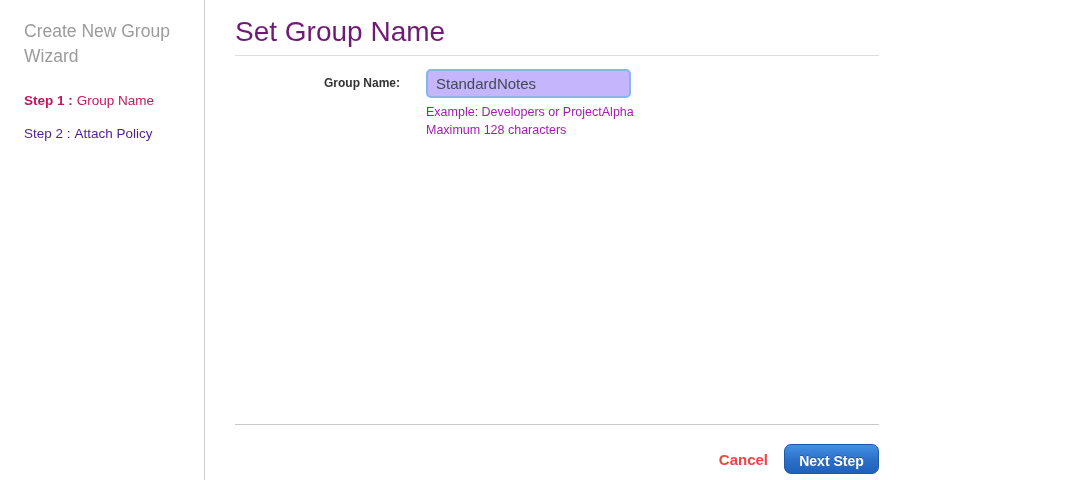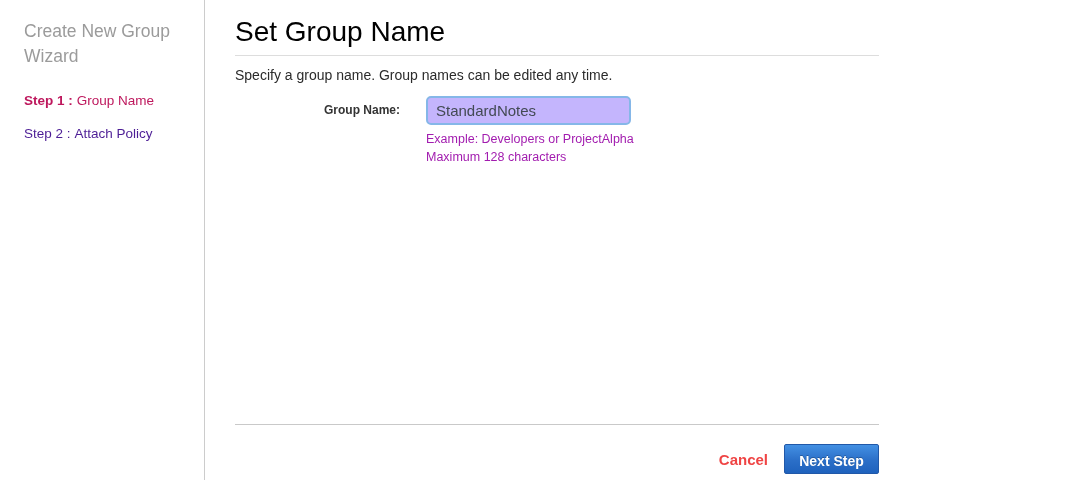--- a/index.html
+++ b/index.html
@@ -42,21 +42,21 @@
   
   .main {
     position: absolute; left: 206px; top: 0; right: 0; bottom: 0;
     padding: 0 13px 0 29px;
   }
   .page-title {
     margin-top: 15px;
     font-size: 28px;
     line-height: 34px;
     font-weight: 400;
-    color: #000000;
+    color: #701a75;
   }
   .title-divider {
     margin-top: 6px;
     border: none;
     border-top: 1px solid #dddddd;
     height: 0;
   }
   .subtitle {
     margin-top: 11px;
     font-size: 14px;
@@ -119,21 +119,21 @@
     text-decoration: none;
     margin-right: 16px;
     cursor: pointer;
   }
   .primary-button {
     display: inline-block;
     min-width: 95px;
     height: 30px;
     padding: 8px 14px;
     border: 1px solid #2158a8;
-    border-radius: 2px;
+    border-radius: 7px;
     background: linear-gradient(to bottom, #4390e3 0%, #2b6fc8 55%, #1f62bd 100%);
     color: #ffffff;
     font-family: "Liberation Sans", sans-serif;
     font-size: 14px;
     font-weight: 700;
     text-shadow: 0 -1px 0 rgba(0,0,0,0.25);
     cursor: pointer;
   }
 </style>
 </head>
@@ -151,21 +151,20 @@
       <div class="step">
         <span class="step-prefix">Step 2 :</span><span>Attach Policy</span>
       </div>
     </div>
   </div>
 
   <div class="main">
     <h1 class="page-title">Set Group Name</h1>
     <hr class="title-divider">
 
-    <p class="subtitle">Specify a group name. Group names can be edited any time.</p>
 
     <div class="form-row">
       <label class="field-label">Group Name:</label>
       <div class="field-group">
         <input type="text" class="text-input" value="StandardNotes" style="">
         <div class="helper">Example: Developers or ProjectAlpha</div>
         <div class="helper" style="margin-top:0;">Maximum 128 characters</div>
       </div>
     </div>
 

